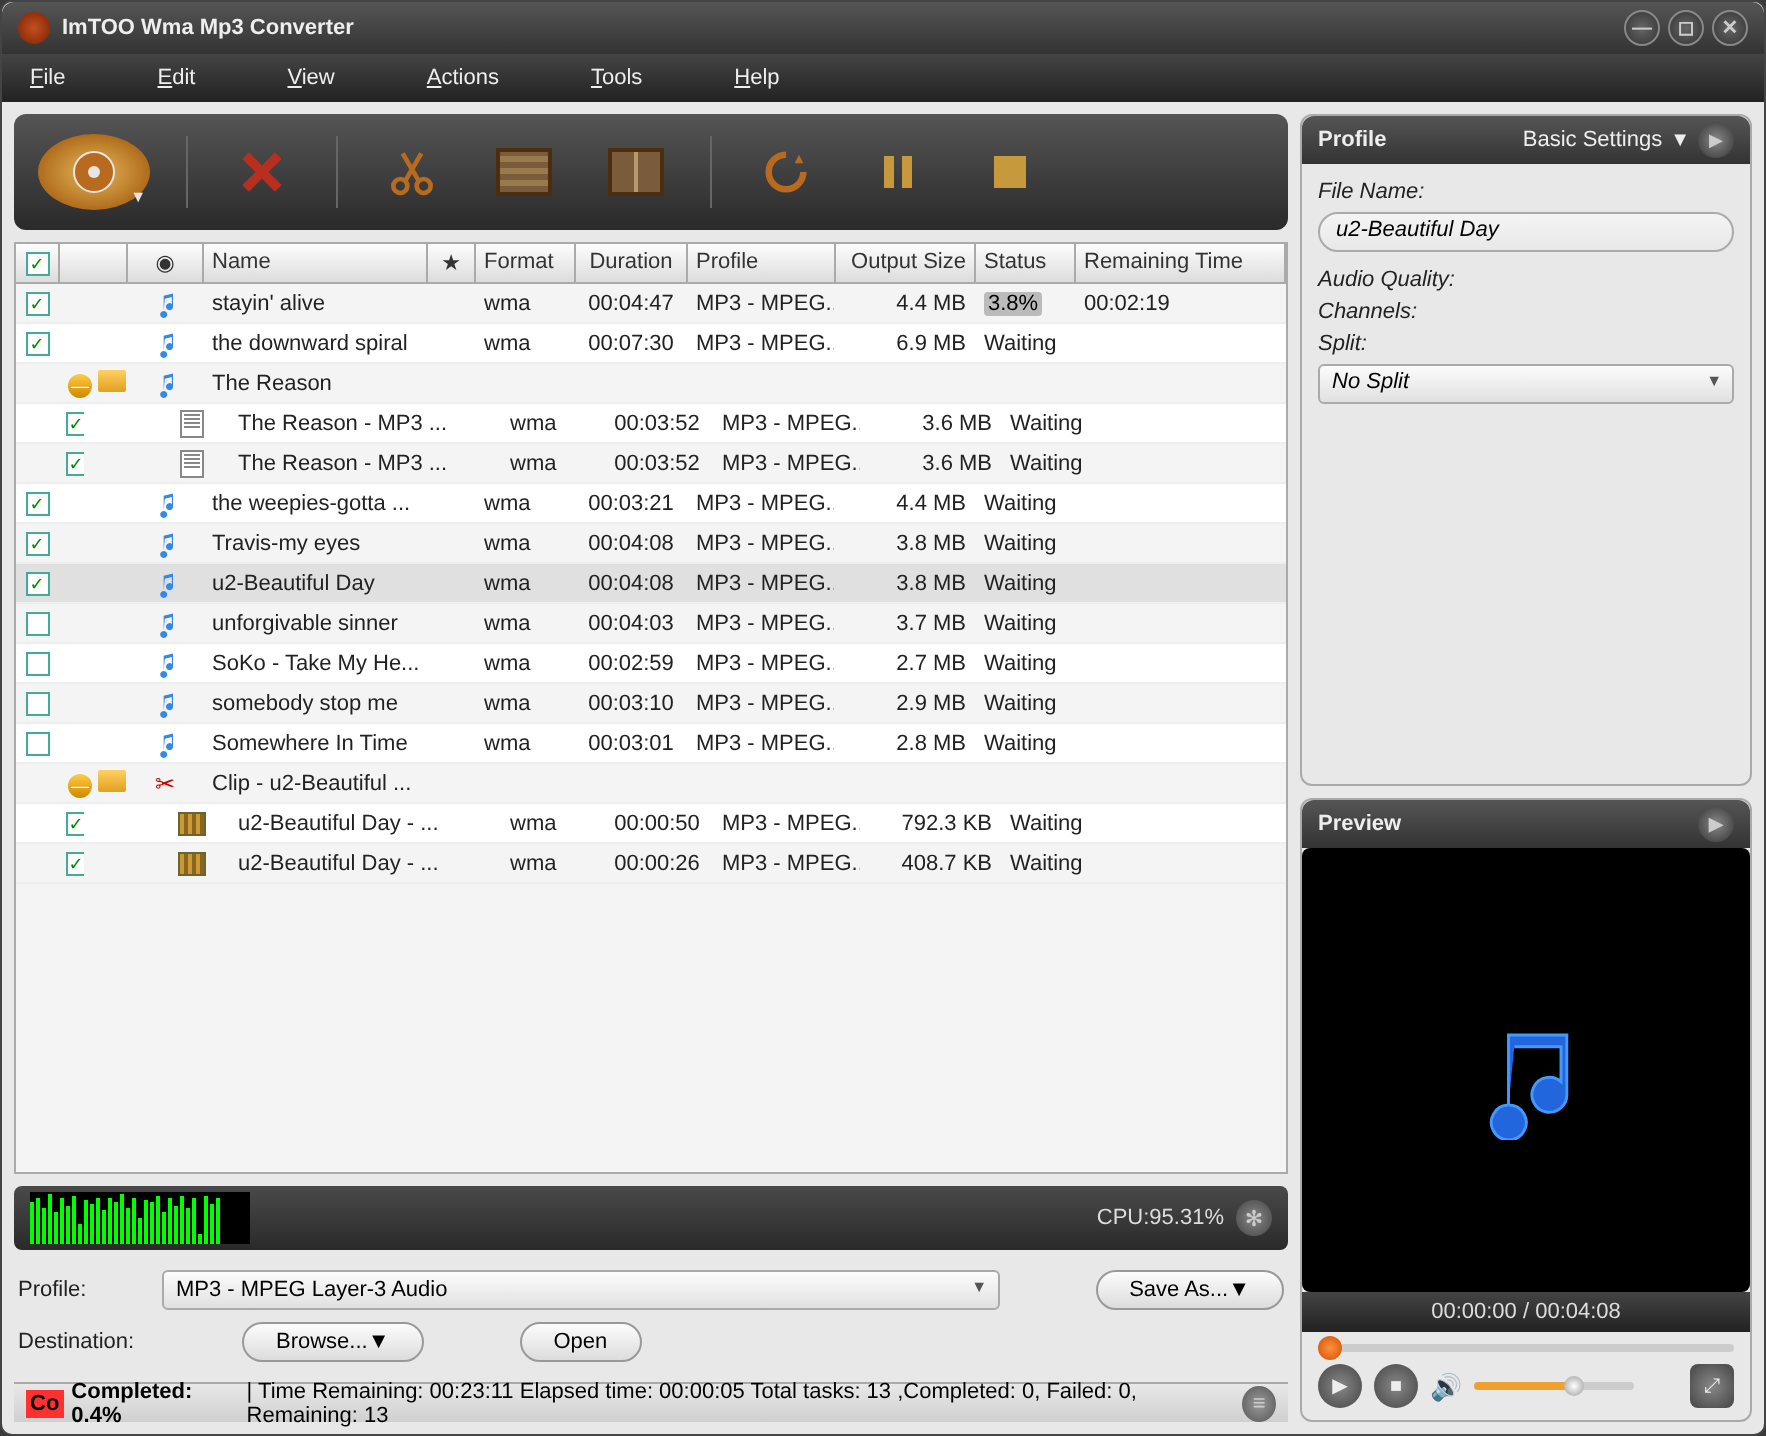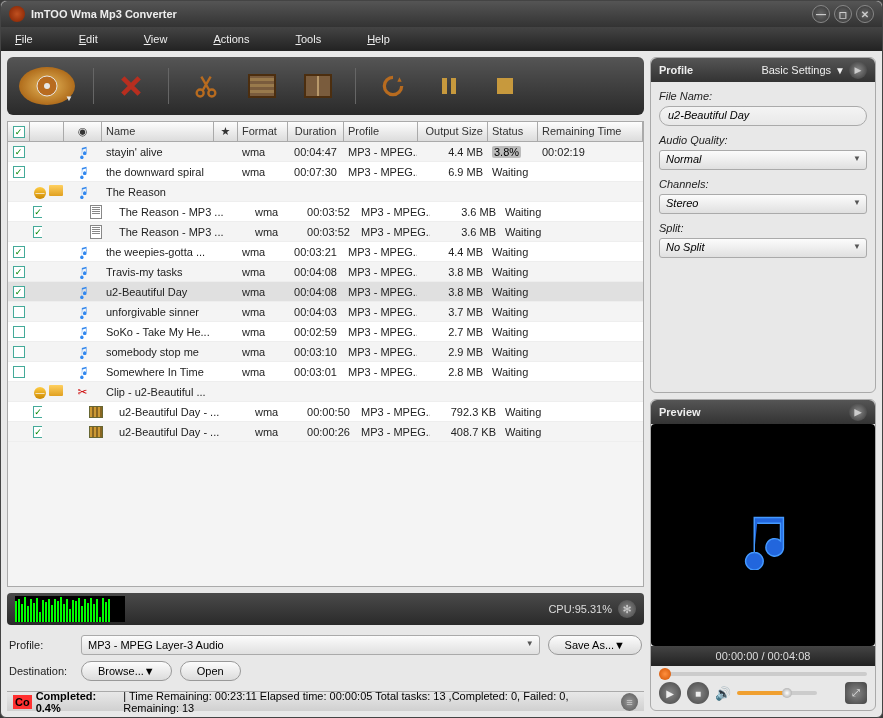--- a/index.html
+++ b/index.html
@@ -45,21 +45,21 @@
 .cpu-bar { height:32px; background:linear-gradient(#4a4a4a,#2a2a2a); border-radius:4px; margin-top:6px; display:flex; align-items:center; padding:0 8px; justify-content:space-between;}
 .cpu-graph { width:110px; height:26px; background:#000; display:flex; align-items:flex-end;}
 .cpu-graph span { width:2px; background:#0f0; margin-right:1px;}
 .cpu-text { color:#ddd; font-size:11px; display:flex; align-items:center; gap:6px;}
 .gear-btn { width:18px; height:18px; border-radius:50%; background:radial-gradient(#888,#444); cursor:pointer; display:flex; align-items:center; justify-content:center; color:#ccc;}
 .form-area { margin-top:6px; padding:4px 2px;}
 .form-row { display:flex; align-items:center; gap:8px; margin-bottom:6px;}
 .form-row label { width:64px; color:#222;}
 .dropdown { flex:1; height:20px; background:linear-gradient(#fcfcfc,#e0e0e0); border:1px solid #aaa; border-radius:3px; padding:2px 18px 2px 6px; position:relative; cursor:pointer; display:flex; align-items:center;}
 .dropdown::after { content:"▼"; position:absolute; right:5px; top:3px; font-size:8px; color:#555;}
-.btn { height:20px; padding:0 16px; background:linear-gradient(#fcfcfc,#dcdcdc); border:1px solid #999; border-radius:10px; cursor:pointer; display:flex; align-items:center; justify-content:center; font-size:11px;}
+.btn { height:20px; padding:0 16px; background:linear-gradient(#fcfcfc,#dcdcdc); border:1px solid #999; border-radius:10px; cursor:pointer; display:flex; align-items:center; justify-content:center; font-size:11px;margin-left:40px;}
 .status-bar { height:20px; background:linear-gradient(#e8e8e8,#d0d0d0); border-top:1px solid #aaa; padding:2px 6px; font-size:10px; display:flex; align-items:center;gap:4px;}
 .status-bar .red { background:#ff3030; color:#000; padding:1px 2px; font-weight:bold;}
 .panel { background:#e8e8e8; border:1px solid #aaa; border-radius:6px; display:flex; flex-direction:column;}
 .panel-head { height:24px; background:linear-gradient(#555,#333); border-radius:6px 6px 0 0; color:#eee; display:flex; align-items:center; padding:0 8px; font-weight:bold; justify-content:space-between;}
 .panel-head .sub { font-weight:normal; font-size:10px; display:flex; align-items:center; gap:4px;}
 .round-btn { width:18px; height:18px; border-radius:50%; background:radial-gradient(#888,#333); cursor:pointer; display:flex; align-items:center; justify-content:center; color:#ccc; font-size:9px;}
 .panel-body { padding:8px; flex:1;font-style:italic;}
 .field-label { font-size:11px; color:#222; margin-bottom:4px; display:block;}
 .field-input { width:100%; height:20px; border:1px solid #aaa; border-radius:10px; background:linear-gradient(#f4f4f4,#e8e8e8); padding:2px 8px; margin-bottom:8px;}
 .field-select { width:100%; height:20px; border:1px solid #aaa; border-radius:3px; background:linear-gradient(#fcfcfc,#e0e0e0); padding:2px 6px; margin-bottom:8px; position:relative; cursor:pointer;}
@@ -287,21 +287,21 @@
             <div class="row">
               <div class="cell col-check" style="padding-left:4px">
                 <span class="chk">✓</span>
               </div>
               <div class="cell col-expand"></div>
               <div class="cell col-icon">
                 <svg width="14" height="14" viewBox="0 0 24 24">
                   <path d="M10 18a3 3 0 1 0 0.1 0M10 18V5l8-2v11a3 3 0 1 1-1-2V6l-6 1.5" fill="#3388ee"></path>
                 </svg>
               </div>
-              <div class="cell col-name">Travis-my tasks</div>
+              <div class="cell col-name">Travis-my eyes</div>
               <div class="cell col-star"></div>
               <div class="cell col-format">wma</div>
               <div class="cell col-duration">00:04:08</div>
               <div class="cell col-profile">MP3 - MPEG...</div>
               <div class="cell col-output">3.8 MB</div>
               <div class="cell col-status">Waiting</div>
               <div class="cell col-remain"></div>
             </div>
             <div class="row alt sel">
               <div class="cell col-check" style="padding-left:4px">
@@ -520,23 +520,21 @@
           <span>Profile</span>
           <span class="sub">
             <span>Basic Settings</span> ▼
             <div class="round-btn">▶</div>
           </span>
         </div>
         <div class="panel-body">
           <label class="field-label">File Name:</label>
           <div class="field-input">u2-Beautiful Day</div>
           <label class="field-label">Audio Quality:</label>
-          <div class="field-select">Normal</div>
           <label class="field-label">Channels:</label>
-          <div class="field-select">Stereo</div>
           <label class="field-label">Split:</label>
           <div class="field-select">No Split</div>
         </div>
       </div>
 
       <div class="panel" style="flex:1;">
         <div class="panel-head">
           <span>Preview</span>
           <div class="round-btn">▶</div>
         </div>

